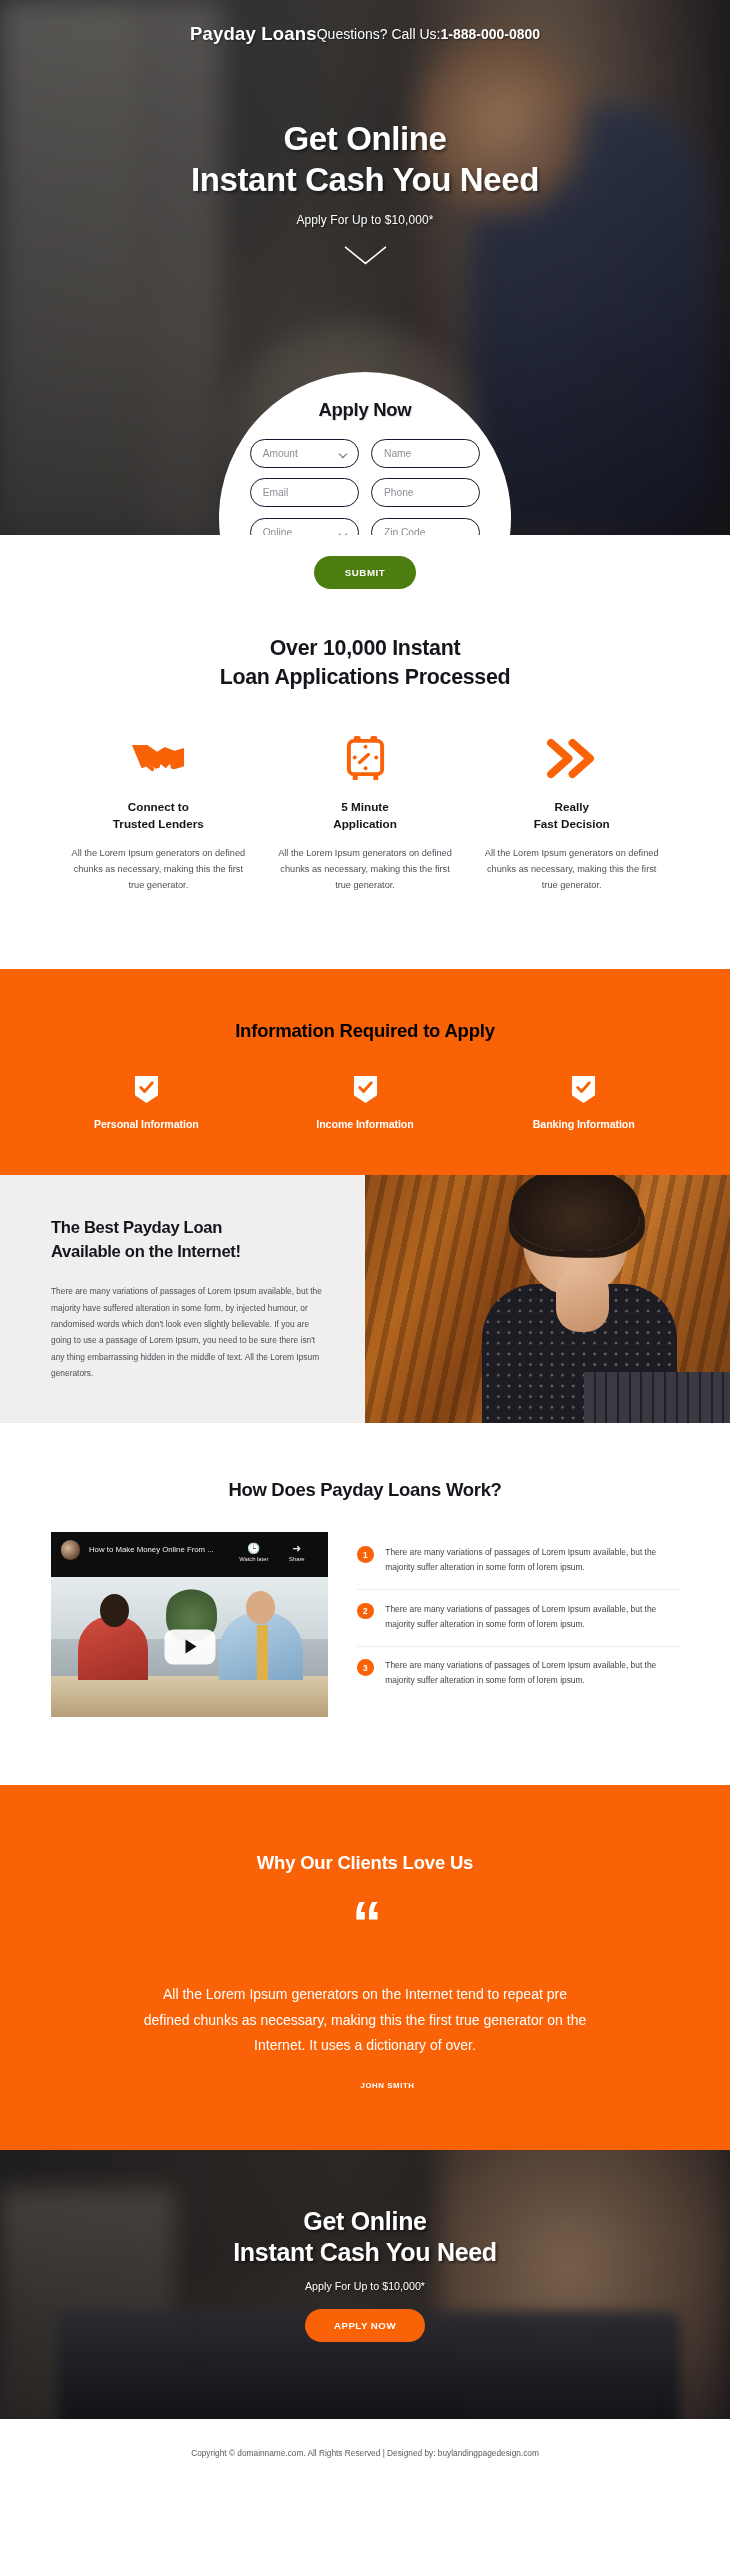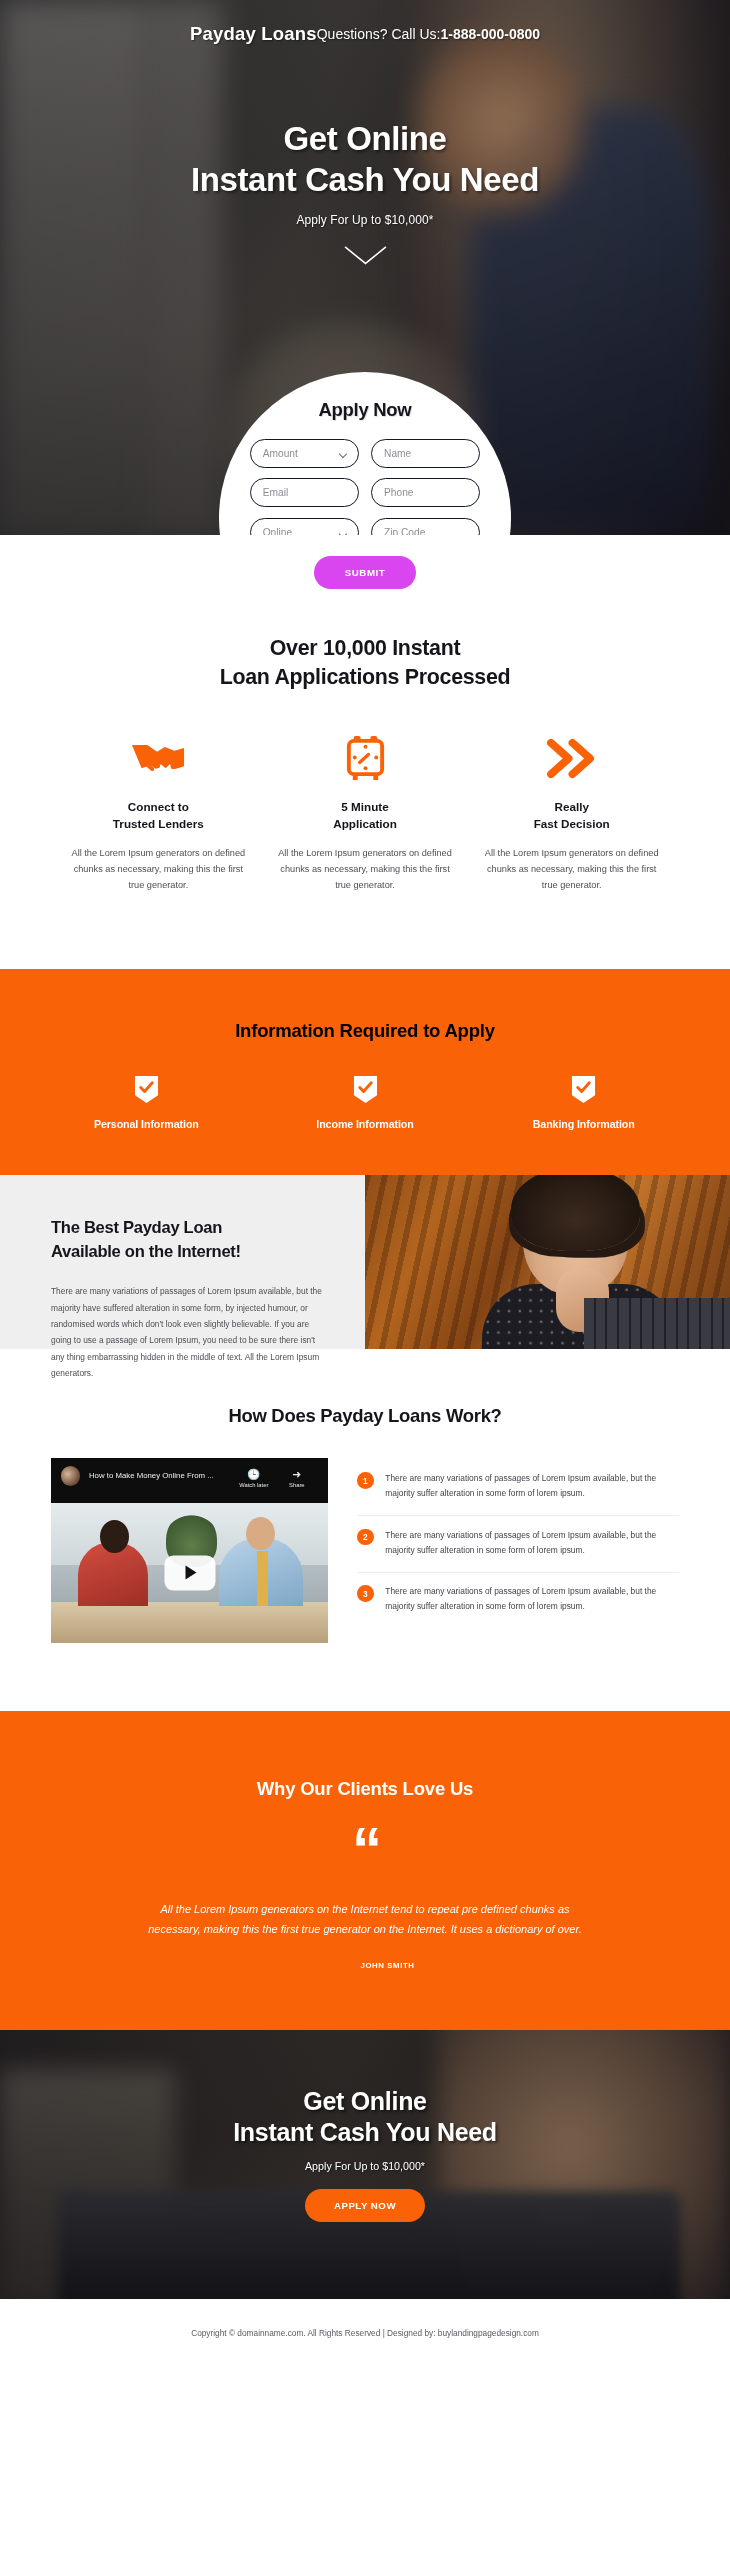--- a/index.html
+++ b/index.html
@@ -74,21 +74,21 @@
     display: flex; align-items: center; padding: 0 11.7px;
     font-size: 10.2px; color: #8d8d96; position: relative;
   }
   .fld.select::after {
     content: ""; position: absolute; right: 11.7px; top: 11.7px;
     width: 4.9px; height: 4.9px; border-right: 1.3px solid #6a6a73; border-bottom: 1.3px solid #6a6a73;
     transform: rotate(45deg);
   }
   .submit-wrap { text-align: center; margin-top: 13.6px; }
   .btn-submit {
-    display: inline-block; background: #d946ef; color: #fff; border: none;
+    display: inline-block; background: #4d7c0f; color: #fff; border: none;
     font-size: 9.7px; font-weight: bold; letter-spacing: 0.6px;
     padding: 10.7px 31px; border-radius: 19.5px; cursor: pointer;
     font-family: "Liberation Sans", sans-serif;
   }
 
   
   .features { background: #fff; padding: 129px 16px 76px; text-align: center; }
   .sec-title {
     font-size: 21.4px; font-weight: bold; line-height: 1.35; letter-spacing: -0.3px; color: #15151c;
   }
@@ -100,21 +100,21 @@
 
   
   .info { background: #f96207; padding: 51px 0 45px; text-align: center; }
   .info h2 { color: #000000; font-size: 18.5px; font-weight: bold; letter-spacing: -0.2px; }
   .info-row { display: flex; margin-top: 33px; padding: 0 37px; }
   .info-item { flex: 1; }
   .shield { margin: 0 auto; width: 25px; height: 29px; position: relative; }
   .info-item p { color: #fff; font-size: 10.7px; font-weight: bold; margin-top: 13.6px; letter-spacing: -0.1px; }
 
   
-  .best { display: flex; background: #efefef; height: 174px; }
+  .best { display: flex; background: #efefef; height: 248px; }
   .best-left { width: 365px; padding: 41px 39px 0 51px; }
   .best-left h2 { font-size: 16.6px; font-weight: bold; line-height: 1.45; letter-spacing: -0.3px; color:#15151c; }
   .best-left p { font-size: 8.4px; line-height: 1.95; color: #4d4d56; margin-top: 19.5px; }
   .best-right {
     width: 365px; position: relative; overflow: hidden;
     background:
       linear-gradient(115deg, #8a4a16 0%, #b2641d 20%, #7d3f12 40%, #c4752a 62%, #8c4c18 82%, #6b3a12 100%);
   }
   .wood-grain { position:absolute; inset:0;
     background: repeating-linear-gradient(102deg, rgba(60,28,8,.38) 0 5.8px, rgba(190,110,45,.12) 5.8px 16.6px);
@@ -188,21 +188,21 @@
   .step .num {
     width: 16.6px; height: 16.6px; border-radius: 50%; background: #f96207; color: #fff;
     font-size: 8.3px; font-weight: bold; display: flex; align-items: center; justify-content: center; flex: none; margin-top: 1px;
   }
   .step p { font-size: 8.4px; line-height: 1.8; color: #43434c; }
 
   
   .testi { background: #f96207; padding: 56px 0 60px; text-align: center; }
   .testi h2 { color: #fff; font-size: 18.5px; font-weight: bold; letter-spacing: -0.2px; margin-top: 11px; }
   .quote-mark { color: #fff; font-size: 60px; font-weight: bold; line-height: .8; margin-top: 25px; letter-spacing: -3.9px; }
-  .testi p.q { color: #fff; font-size: 11px; line-height: 1.85; max-width: 448px; margin: 26px auto 0; font-style: italic; }
+  .testi p.q { color: #fff; font-size: 14px; line-height: 1.85; max-width: 448px; margin: 35px auto 0; }
   .testi .who { color: #fff; font-size: 7.8px; font-weight: bold; letter-spacing: 0.6px; margin-top: 21.4px; padding-left: 45px; }
 
   
   .cta {
     position: relative; height: 269px; overflow: hidden;
     background:
       linear-gradient(100deg, rgba(26,24,26,0.92) 0%, rgba(40,36,34,0.86) 45%, rgba(22,20,22,0.9) 100%),
       linear-gradient(160deg, #5e564d 0%, #3a342f 35%, #72614f 62%, #201d1f 100%);
   }
   .cta-shape { position: absolute; filter: blur(11.7px); opacity: .6; }

